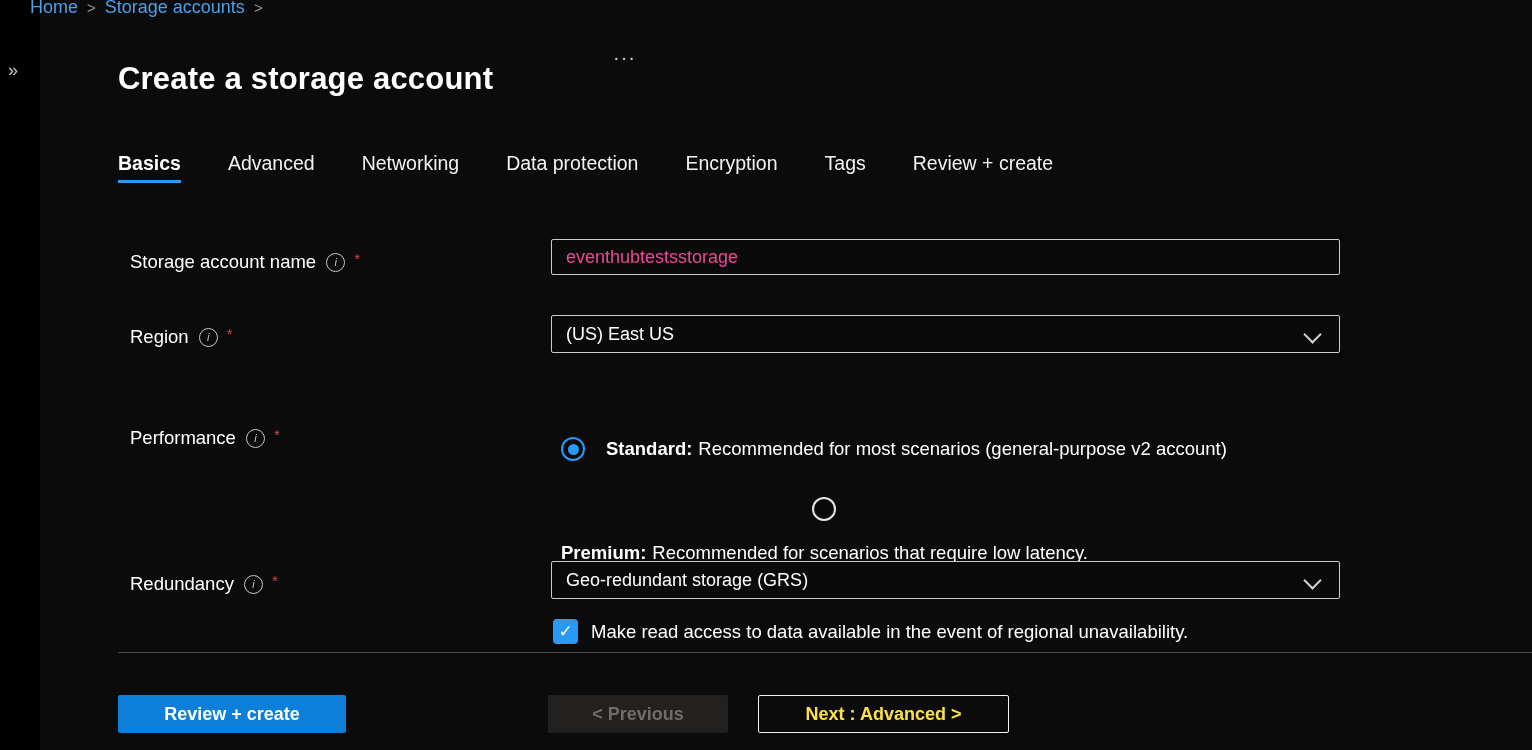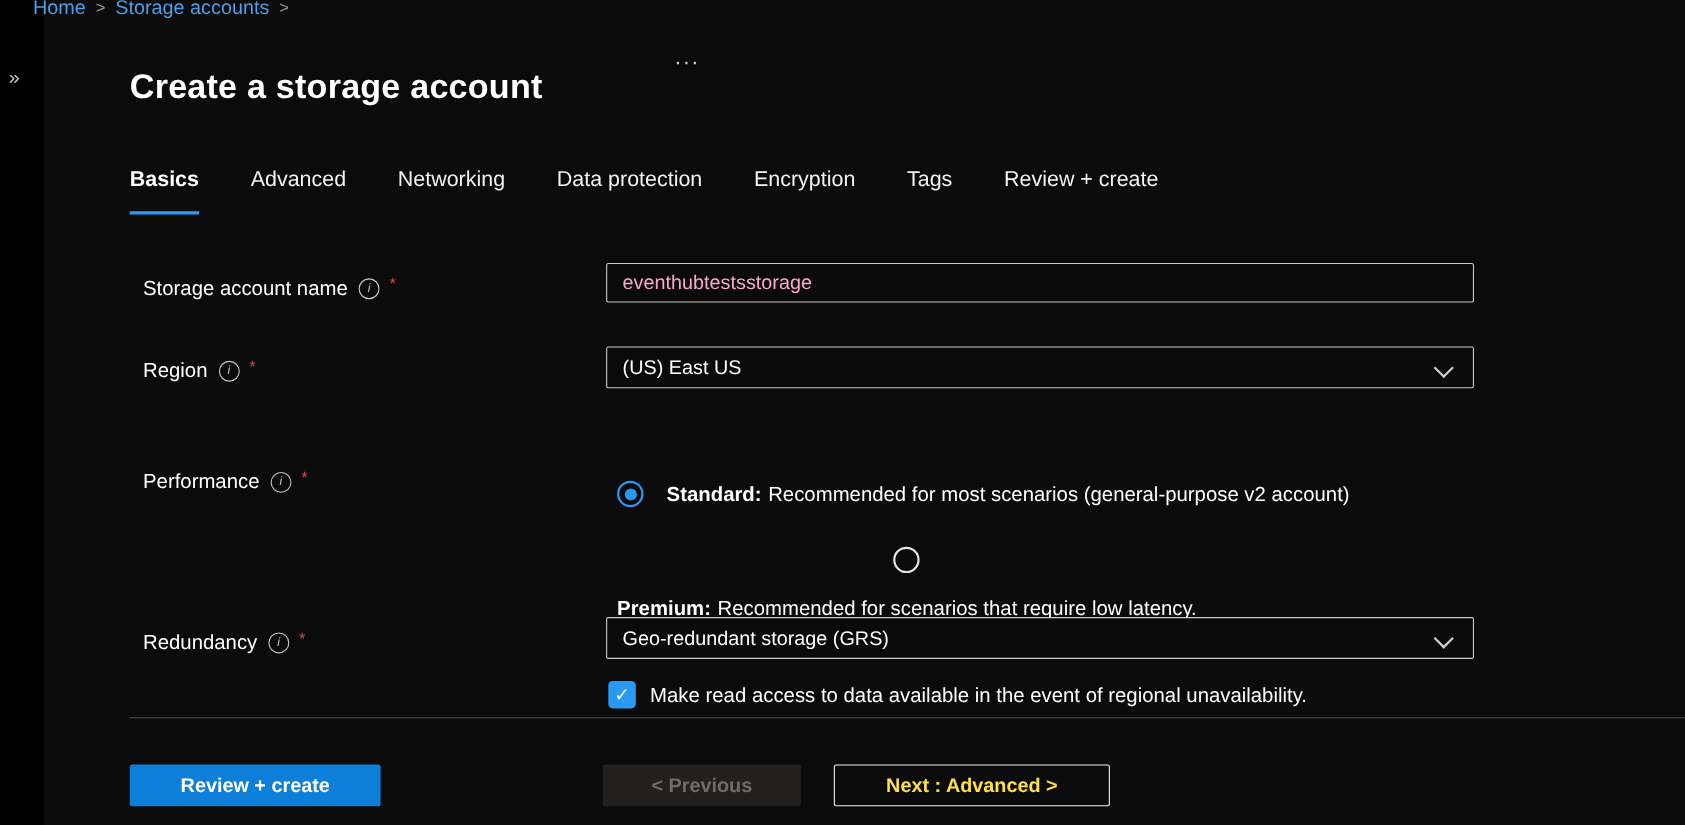--- a/index.html
+++ b/index.html
@@ -10,30 +10,30 @@
   .breadcrumb{position:absolute;left:30px;top:-3px;font-size:18px;display:flex;gap:9px;align-items:center;z-index:5;}
   .crumb{color:#4ba0e8;cursor:pointer;}
   .crumb-sep{color:#9a9a9a;font-size:15px;}
   
   .expand{position:absolute;left:8px;top:60px;color:#c8c8c8;font-size:18px;cursor:pointer;}
   
   .title{position:absolute;left:78px;top:40px;font-size:31px;font-weight:700;color:#ffffff;letter-spacing:.2px;}
   .more{position:absolute;left:573px;top:46px;font-size:20px;color:#cfcfcf;letter-spacing:1px;cursor:pointer;}
   
   .tabs{position:absolute;left:78px;top:152px;display:flex;gap:47px;}
-  .tab{color:#f3f2f1;font-size:19.5px;padding-bottom:17px;border-bottom:3px solid transparent;cursor:pointer;white-space:nowrap;}
+  .tab{color:#f3f2f1;font-size:19.5px;padding-bottom:5px;border-bottom:3px solid transparent;cursor:pointer;white-space:nowrap;}
   .tab.active{color:#ffffff;font-weight:700;border-bottom-color:#2899f5;}
   
   .flabel{position:absolute;left:90px;display:flex;align-items:center;height:26px;color:#ffffff;font-size:18.5px;}
   .info{display:inline-flex;align-items:center;justify-content:center;width:17px;height:17px;border:1px solid #c8c8c8;
     border-radius:50%;color:#c8c8c8;font-size:11px;margin-left:10px;font-style:italic;}
   .req{color:#cf4444;font-size:15px;margin-left:9px;position:relative;top:-4px;}
   
   .tinput{position:absolute;left:511px;width:789px;height:36px;background:#0a0a0a;border:1px solid #cbcbcb;border-radius:2px;
-    color:#f9a8d4;font-size:18px;padding:0 14px;box-sizing:border-box;font-family:"Liberation Sans","DejaVu Sans",sans-serif;}
+    color:#ec4899;font-size:18px;padding:0 14px;box-sizing:border-box;font-family:"Liberation Sans","DejaVu Sans",sans-serif;}
   .select{position:absolute;left:511px;width:789px;height:38px;background:#0a0a0a;border:1px solid #cbcbcb;border-radius:2px;
     color:#ffffff;font-size:18px;display:flex;align-items:center;padding:0 14px;box-sizing:border-box;cursor:pointer;}
   .chev{position:absolute;right:20px;top:12px;width:11px;height:11px;border-right:2px solid #d0d0d0;border-bottom:2px solid #d0d0d0;
     transform:rotate(45deg);}
   
   .radio-row{position:absolute;left:521px;display:flex;align-items:center;gap:21px;cursor:pointer;}
   .radio{width:24px;height:24px;border-radius:50%;box-sizing:border-box;flex:0 0 auto;}
   .radio.on{border:2px solid #2899f5;background:#0a0a0a;display:flex;align-items:center;justify-content:center;}
   .radio.on .dot{width:11px;height:11px;border-radius:50%;background:#2899f5;}
   .radio.off{border:2px solid #e6e6e6;background:#0a0a0a;}

